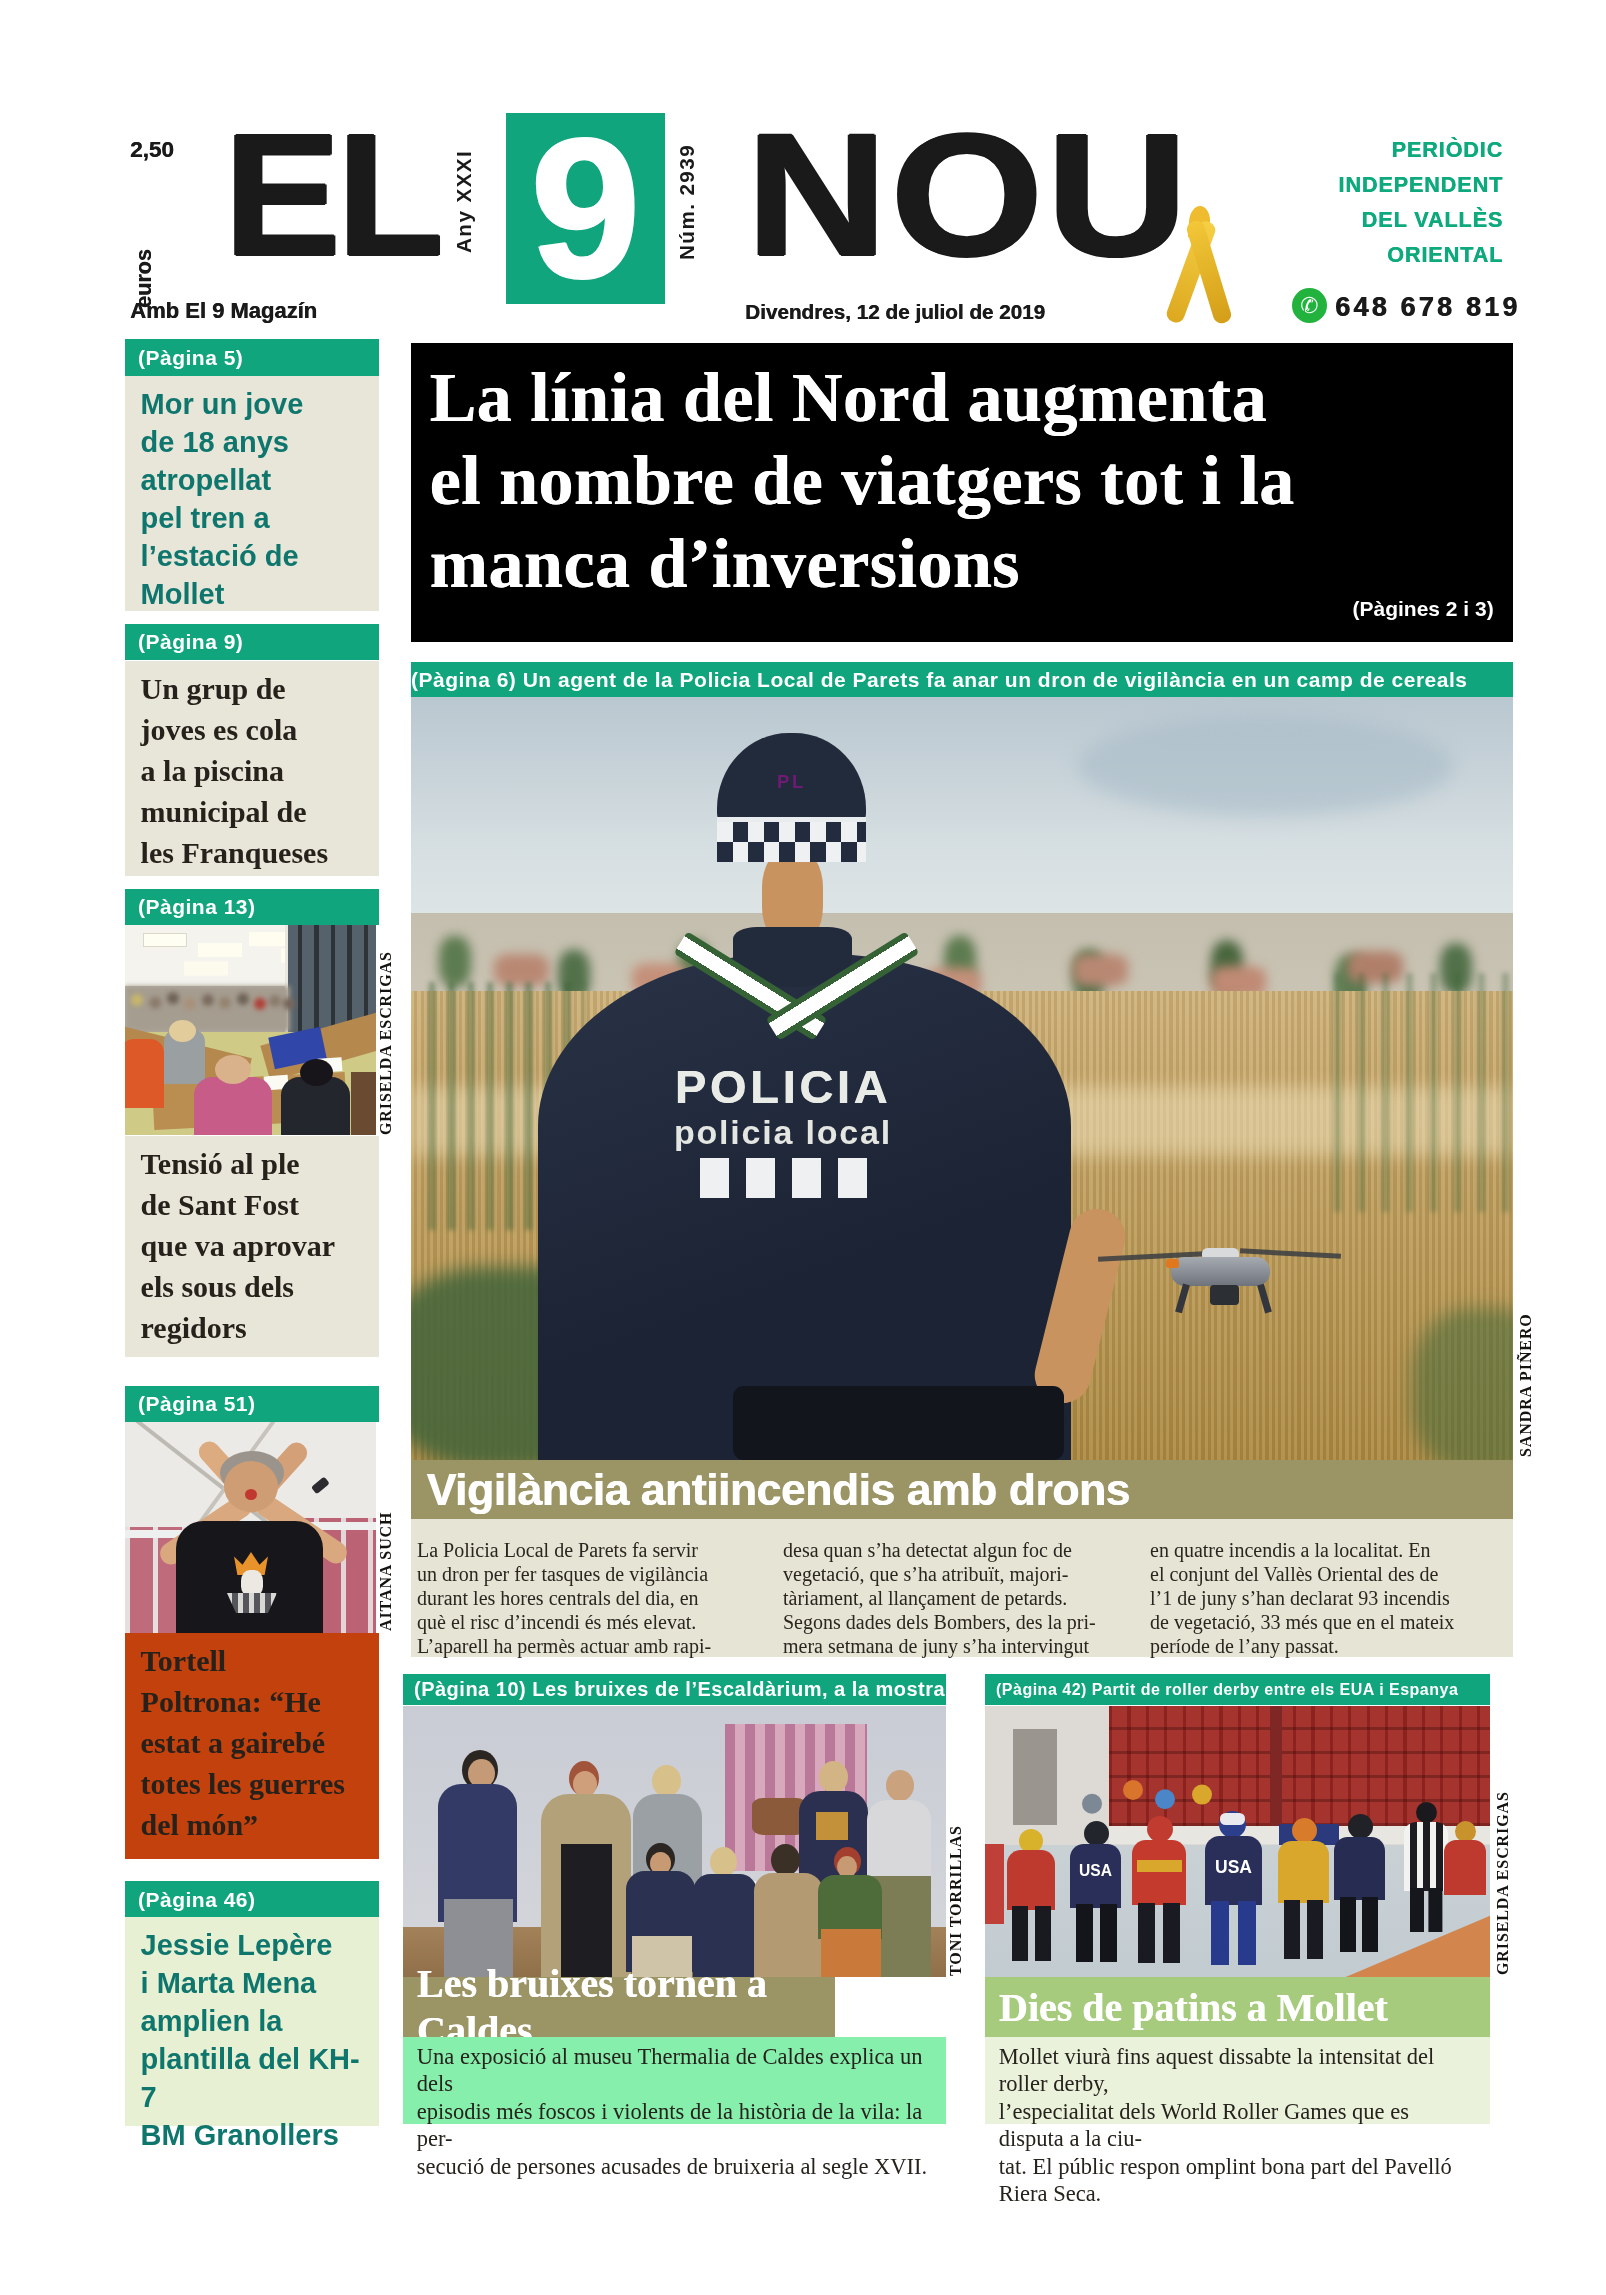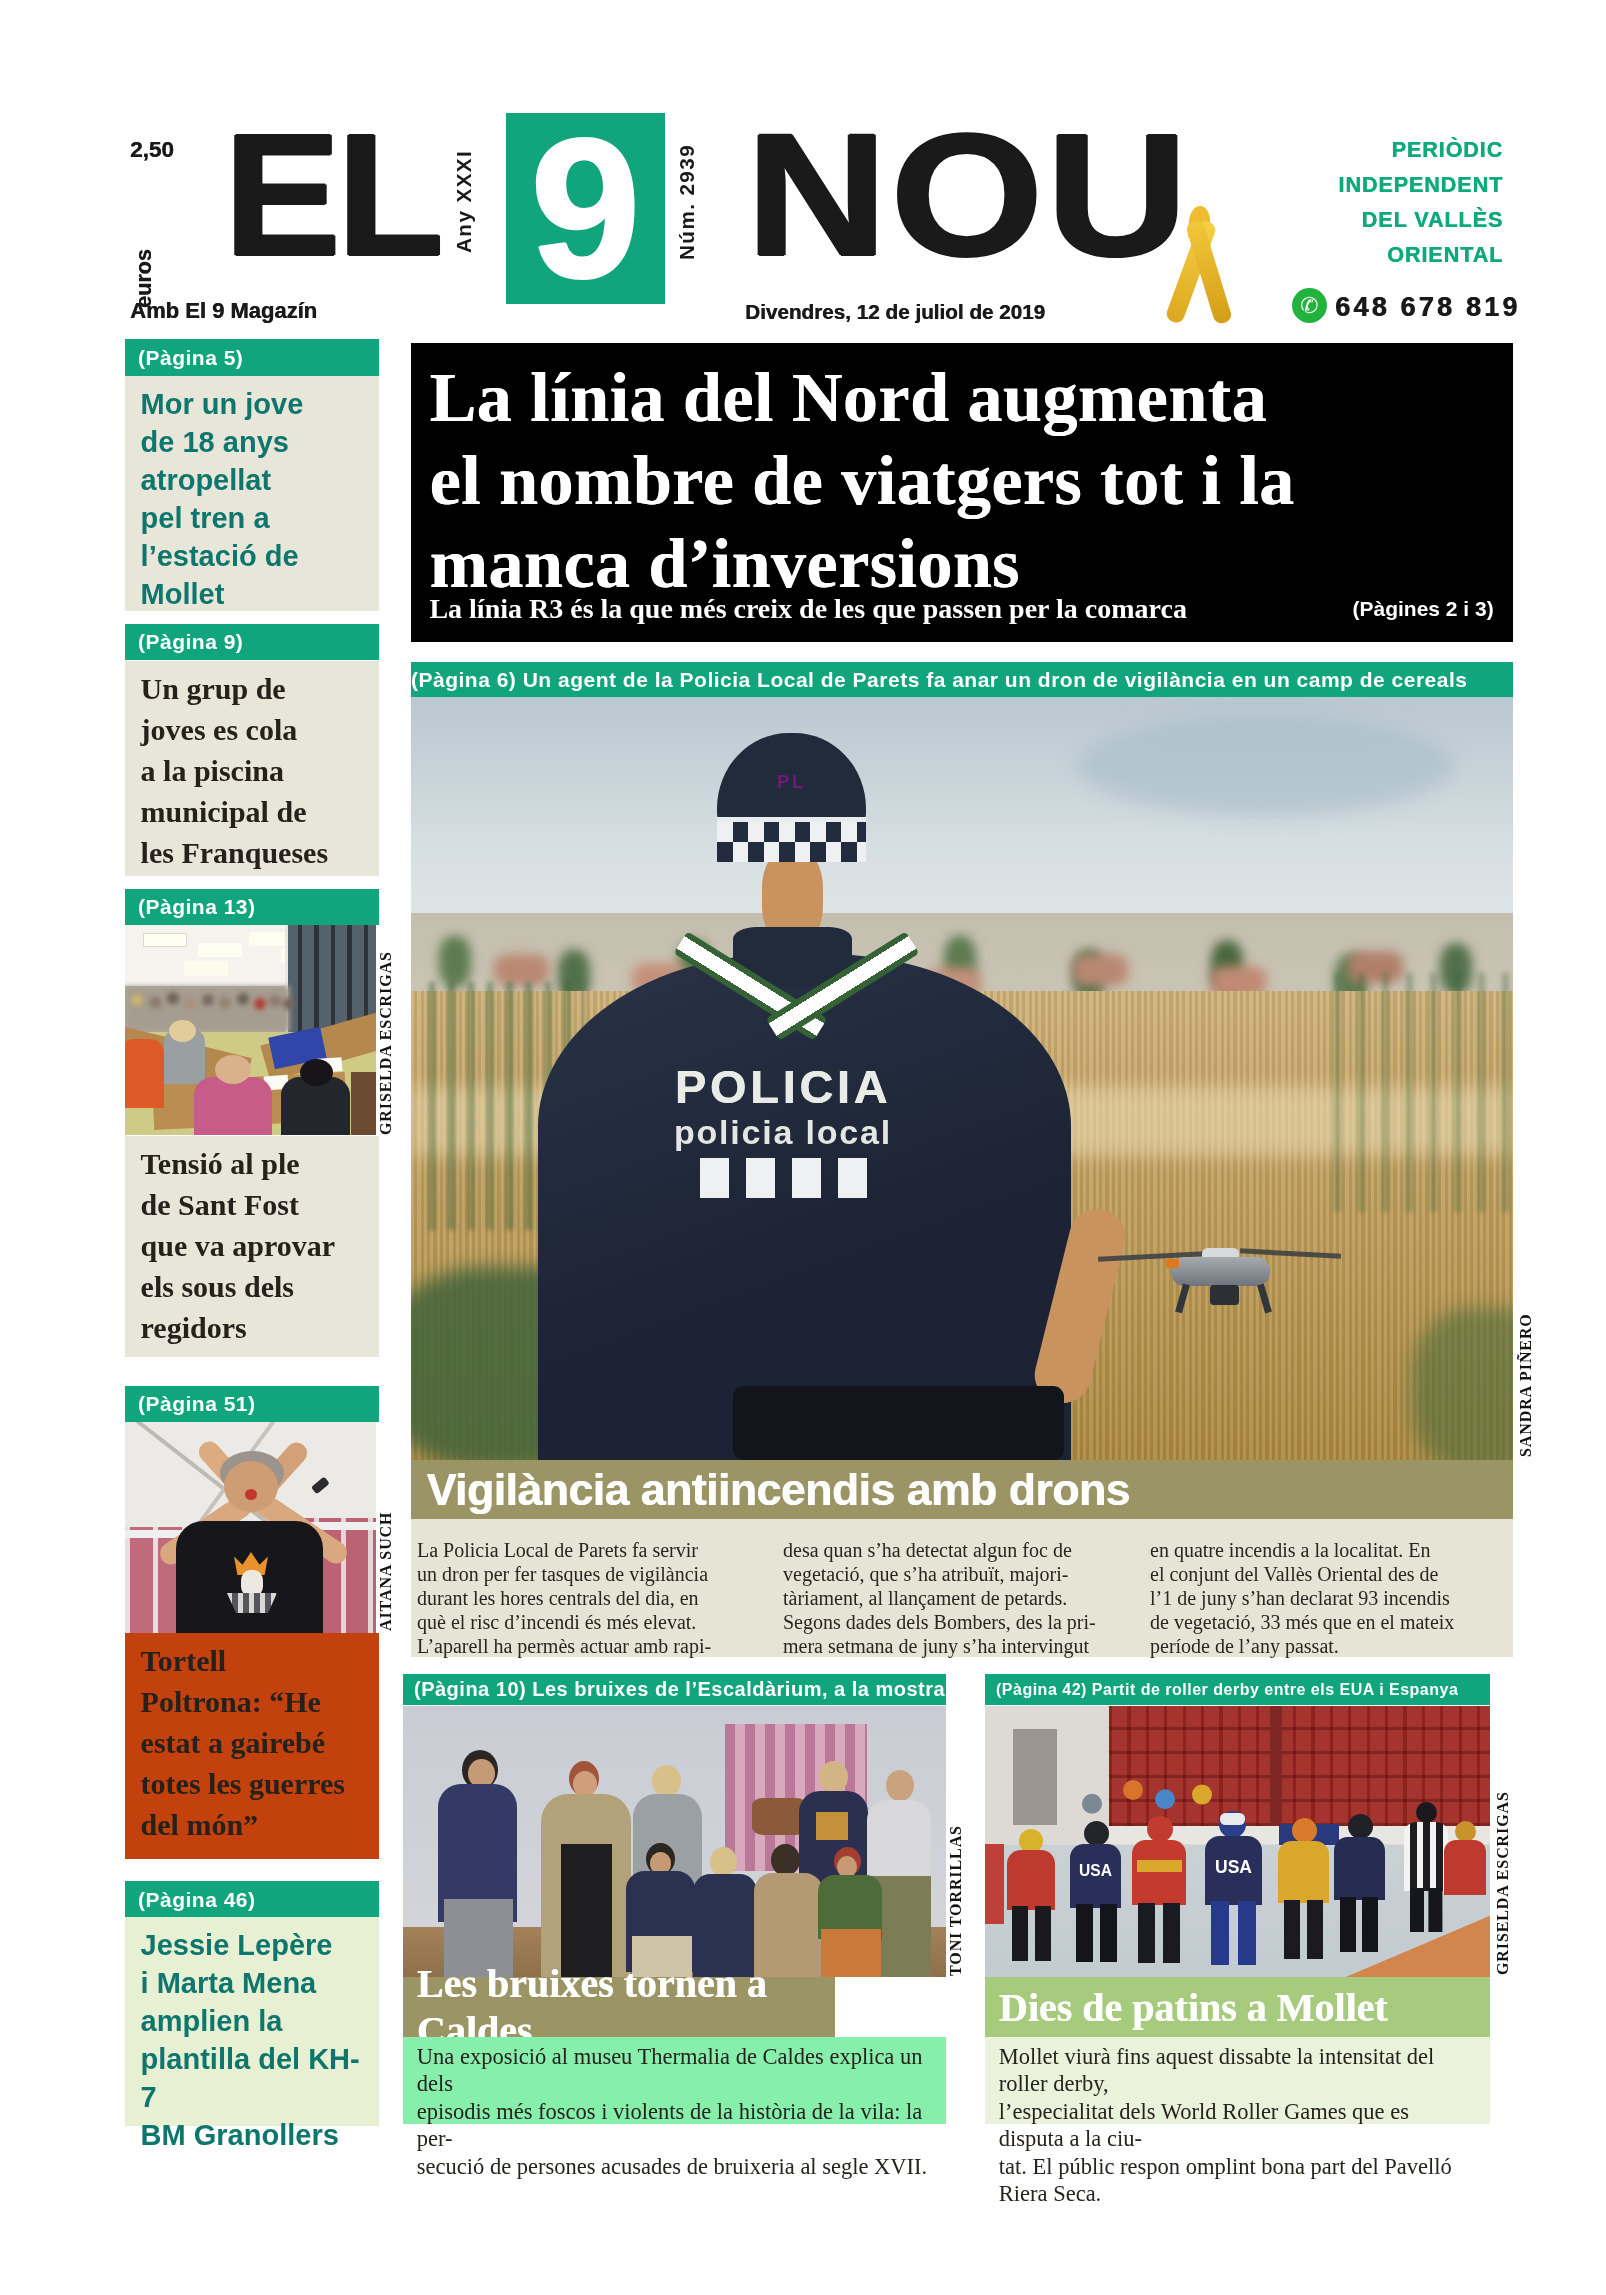--- a/index.html
+++ b/index.html
@@ -180,21 +180,20 @@
       <div class="abs green pagebar" style="left:125px;top:1881px;width:254px;height:37px">
         <span class="pagelabel">(Pàgina 46)</span>
       </div>
       <div class="abs side-head-sans" style="left:125px;top:1917px;width:254px;height:209px;background:#e8f0d3">Jessie Lepère<br>i Marta Mena<br>amplien la<br>plantilla del KH-7<br>BM Granollers</div>
     </section>
   </aside>
 
   <section>
     <div class="abs" id="lead-box" style="left:411px;top:343px;width:1102px;height:299px">
       <div class="lead-head">La línia del Nord augmenta<br>el nombre de viatgers tot i la<br>manca d’inversions</div>
-      <div class="abs lead-sub" style="left:18.4px;bottom:17.5px">La línia R3 és la que més creix de les que passen per la comarca</div>
       <div class="abs lead-ref" style="right:19.3px;bottom:21px">(Pàgines 2 i 3)</div>
     </div>
   </section>
 
   <section>
     <div class="abs green pagebar" style="left:411px;top:662px;width:1102px;height:35px">
       <span class="pagelabel" style="padding-left:0">(Pàgina 6) Un agent de la Policia Local de Parets fa anar un dron de vigilància en un camp de cereals</span>
     </div>
 
     <div class="abs photo" style="left:411px;top:697px;width:1102px;height:763px;background:#c3a263">

